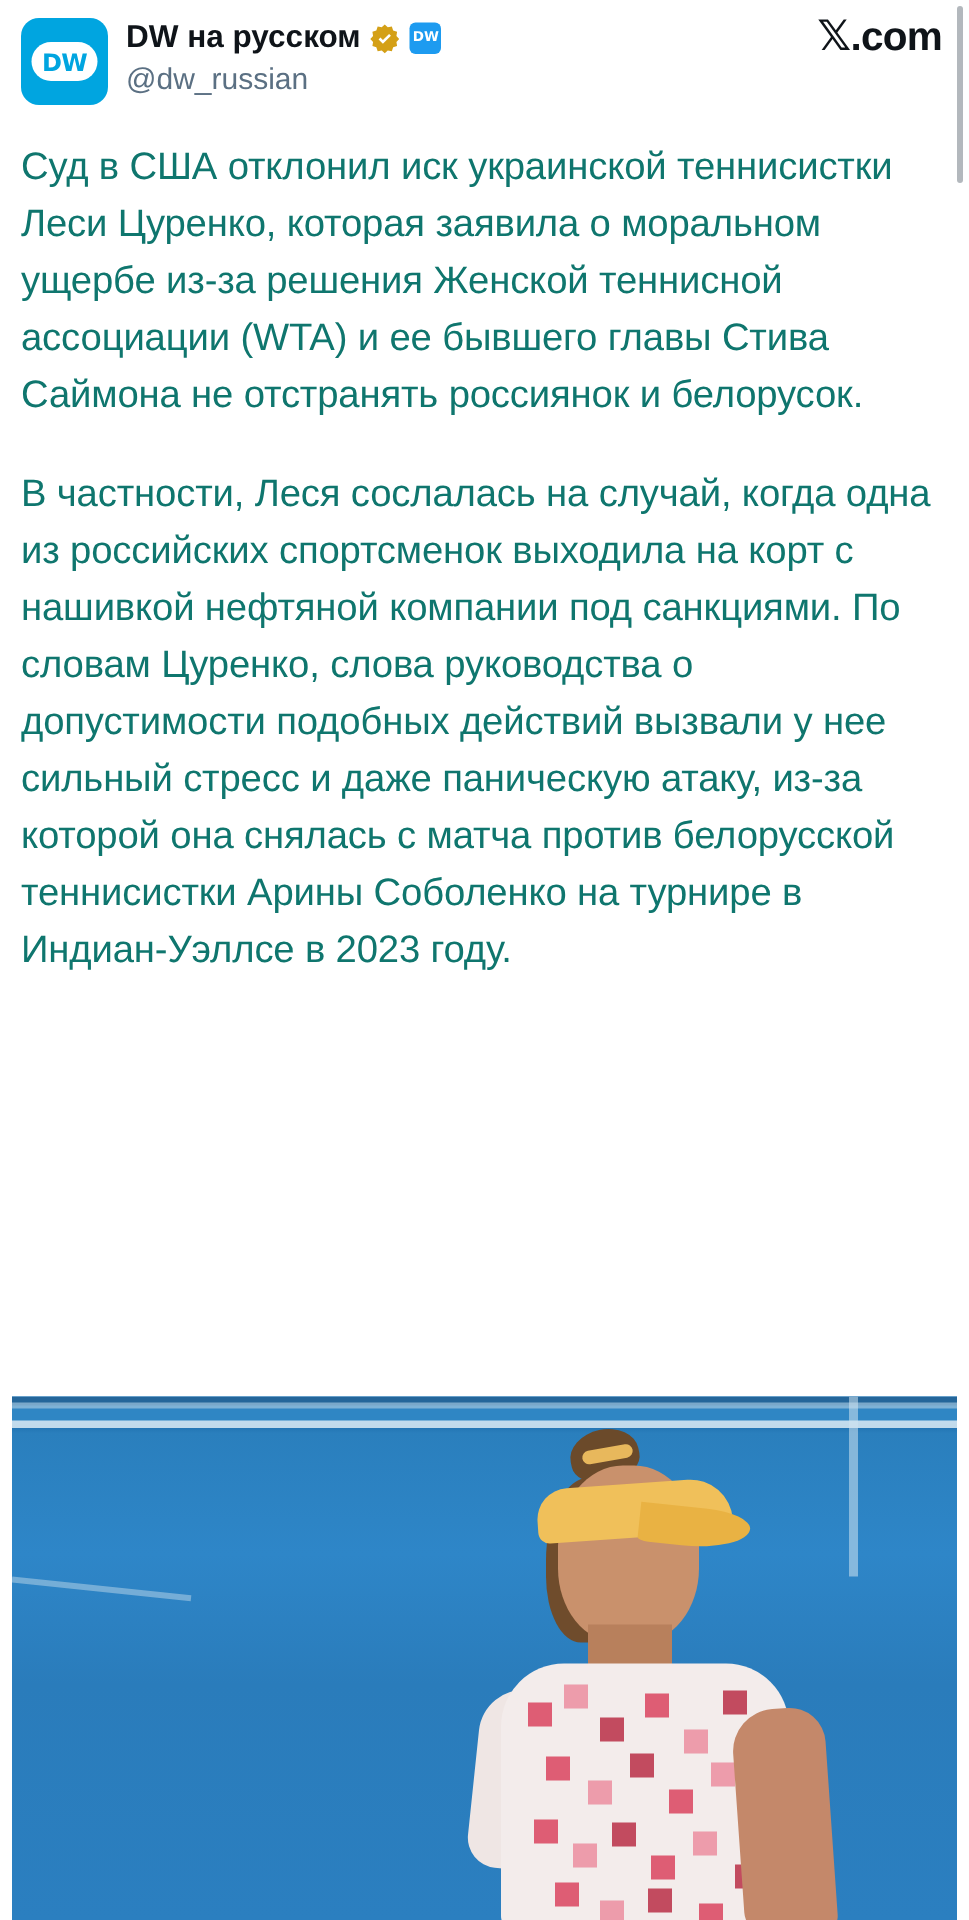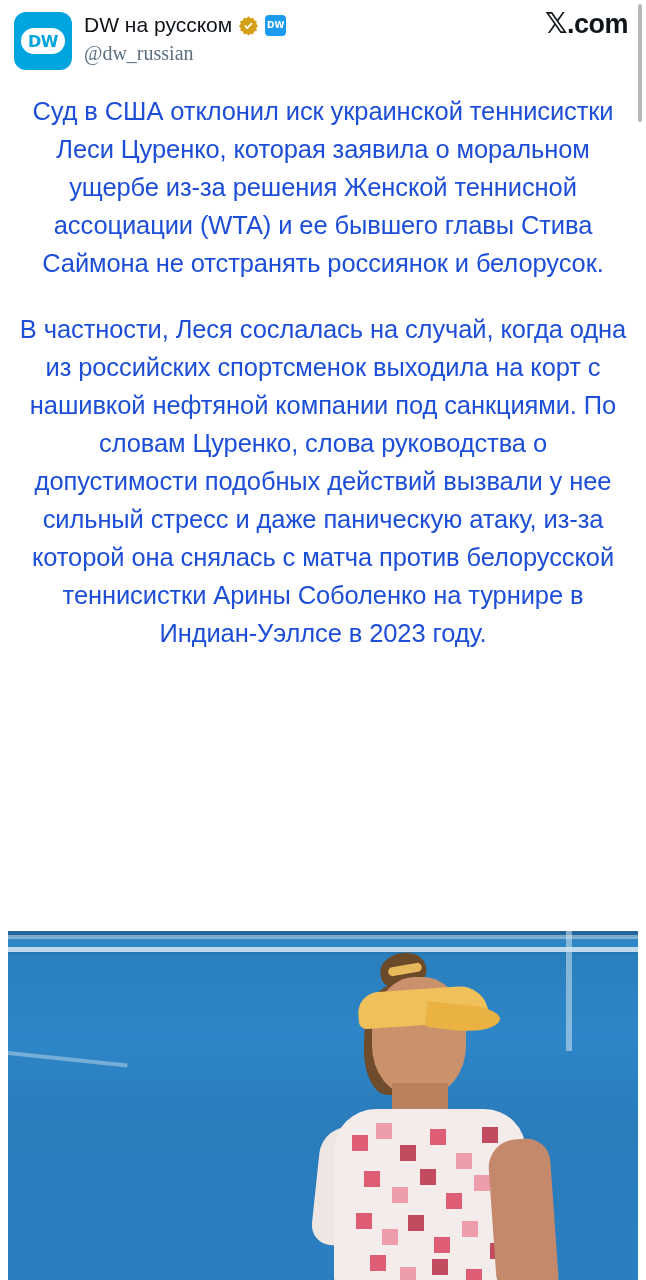--- a/index.html
+++ b/index.html
@@ -63,21 +63,21 @@
     justify-content: center;
     padding-top: 2px;
   }
   .name-row {
     display: flex;
     align-items: center;
     gap: 6px;
   }
   .display-name {
     font-size: 21px;
-    font-weight: normal;
+    font-weight: bold;
     color: #0f1419;
     line-height: 26px;
     white-space: nowrap;
   }
   .verified-gold {
     width: 21px;
     height: 21px;
     flex: 0 0 auto;
   }
   .affiliate {
@@ -92,21 +92,20 @@
     font-size: 9px;
     font-weight: bold;
     font-family: "DejaVu Sans", sans-serif;
     flex: 0 0 auto;
   }
   .handle {
     font-size: 20px;
     color: #5b7083;
     line-height: 26px;
     margin-top: 2px;
-    font-family: Liberation Serif, serif;
   }
   .brand {
     position: absolute;
     right: 18px;
     top: 10px;
     display: flex;
     align-items: baseline;
     font-size: 27px;
     font-weight: bold;
     color: #0f1419;
@@ -124,23 +123,22 @@
     line-height: 28px;
   }
   
   .tweet-body {
     padding: 14px 14px 0 14px;
   }
   .tweet-body p {
     margin: 0 0 28px 0;
     font-size: 25.5px;
     line-height: 38px;
-    color: #1d4ed8;
+    color: #0f766e;
     letter-spacing: -0.1px;
-    text-align: center;
   }
   .tweet-body p:last-child {
     margin-bottom: 14px;
   }
   
   .media {
     position: absolute;
     left: 8px;
     top: 931px;
     width: 630px;

